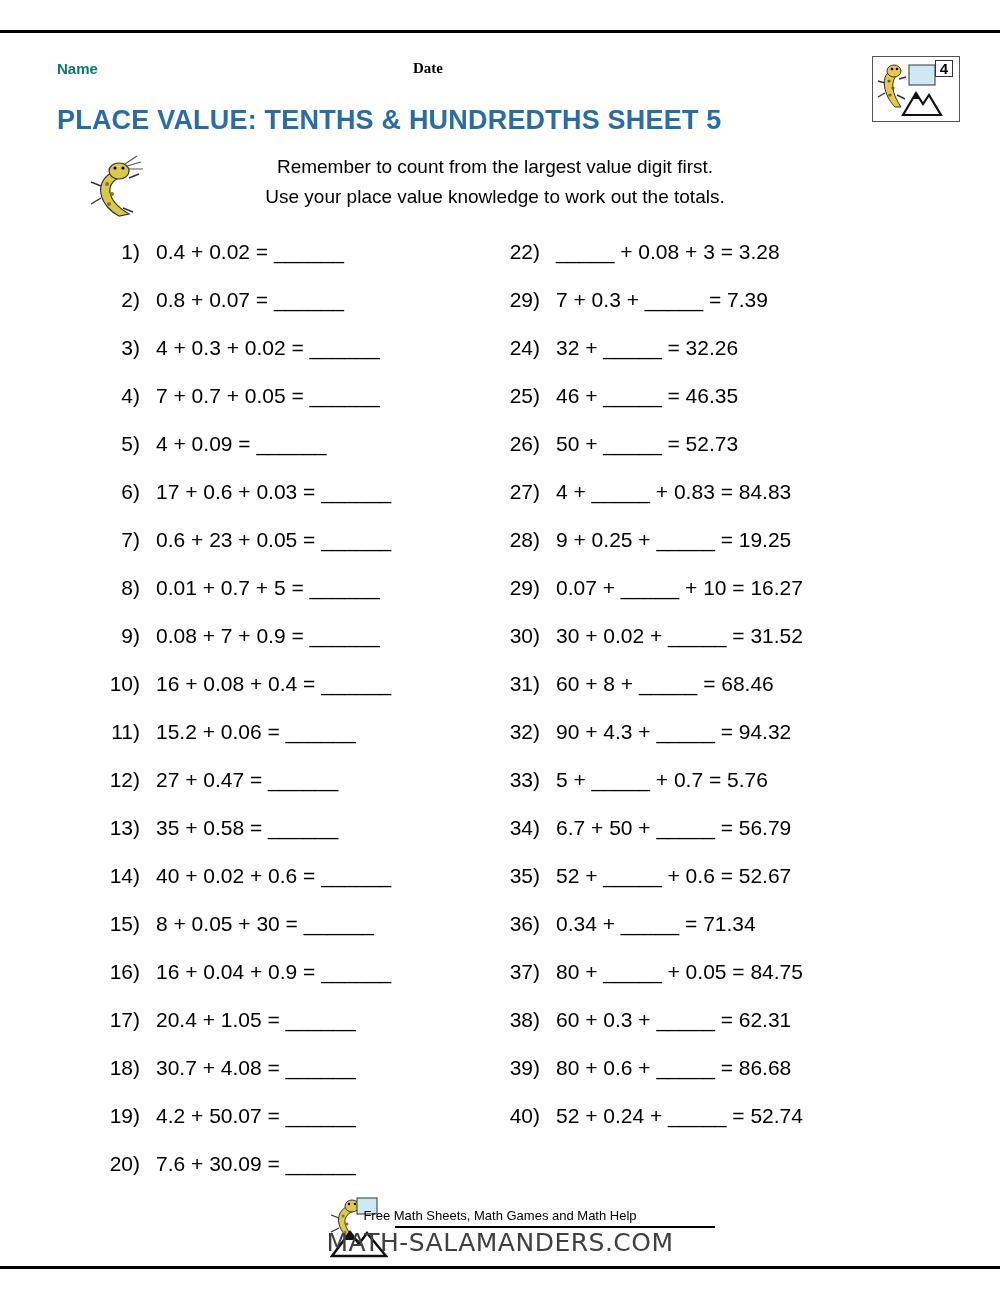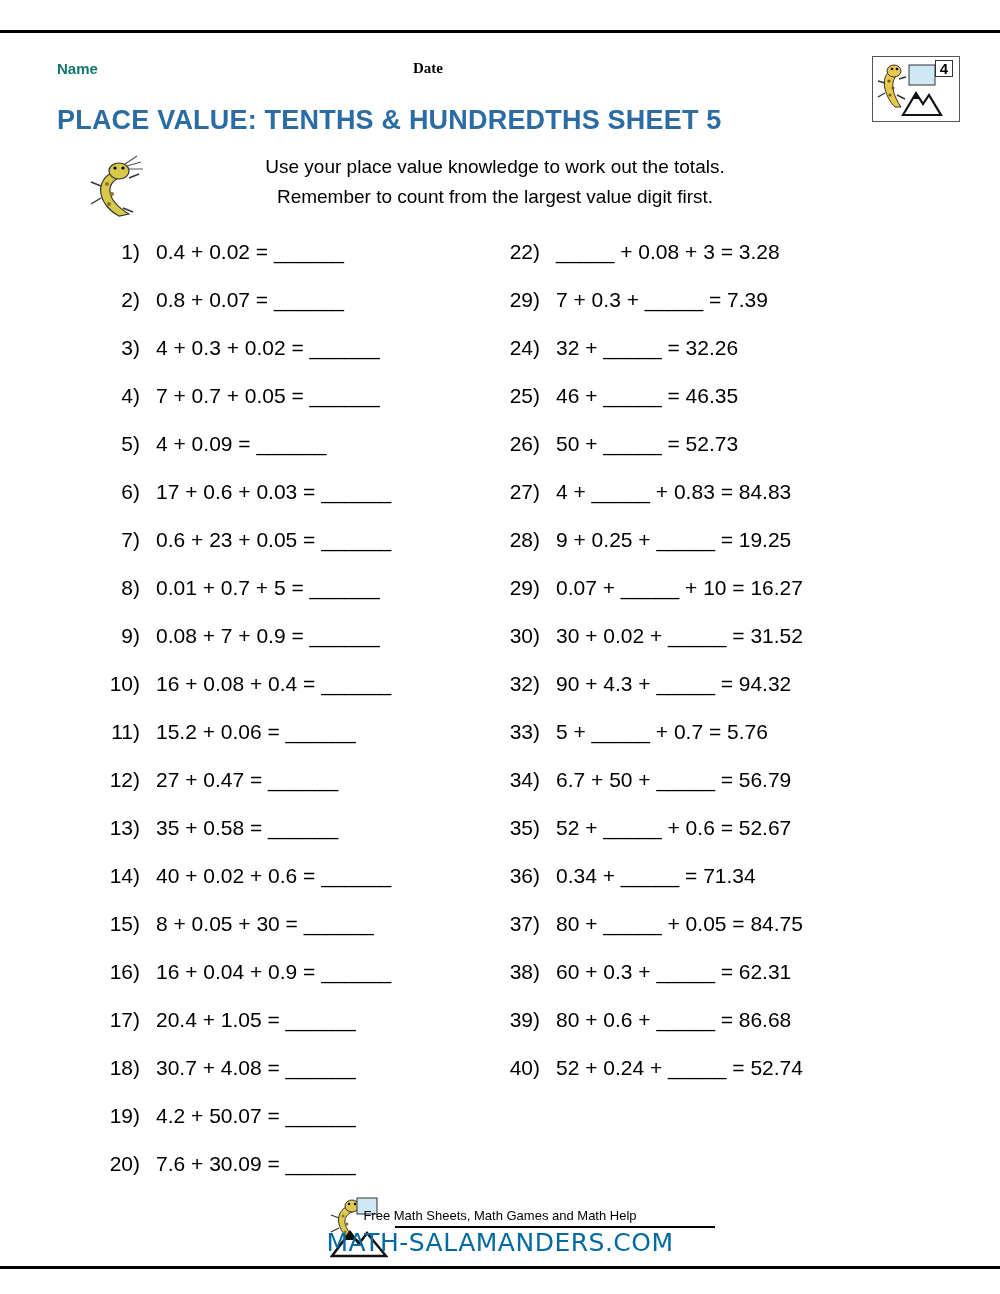--- a/index.html
+++ b/index.html
@@ -140,21 +140,21 @@
     background: #000;
   }
   .footer-brand {
     position: absolute;
     left: 0;
     top: 1228px;
     width: 1000px;
     text-align: center;
     font-size: 25px;
     letter-spacing: 0.5px;
-    color: #0369a1;
+    color: #404040;
     font-family: "DejaVu Sans", sans-serif;
   }
   .footer-logo {
     position: absolute;
     left: 327px;
     top: 1196px;
     width: 62px;
     height: 62px;
   }
   .footer-mountain {
@@ -206,22 +206,22 @@
     <circle cx="38" cy="16" r="1.6" fill="#000"></circle>
     <circle cx="22" cy="32" r="2" fill="#8a7520"></circle>
     <circle cx="27" cy="42" r="2" fill="#8a7520"></circle>
     <circle cx="24" cy="52" r="2" fill="#8a7520"></circle>
     <path d="M16 34 L6 30 M16 46 L6 52 M44 26 L54 22 M38 56 L48 60" stroke="#333" stroke-width="1.4" fill="none"></path>
     <path d="M40 12 L52 4 M42 14 L56 10 M43 17 L58 17" stroke="#555" stroke-width="1.1" fill="none"></path>
   </svg>
 </div>
 
 <div class="instructions">
+  <div>Remember to count from the largest value digit first.</div>
   <div>Use your place value knowledge to work out the totals.</div>
-  <div>Remember to count from the largest value digit first.</div>
 </div>
 
 <div class="col col-left">
   <div class="qrow">
       <span class="qnum">1)</span>
       <span class="qtext">0.4 + 0.02 = ______</span>
     </div>
   <div class="qrow">
       <span class="qnum">2)</span>
       <span class="qtext">0.8 + 0.07 = ______</span>
@@ -329,20 +329,24 @@
       <span class="qnum">28)</span>
       <span class="qtext">9 + 0.25 + _____ = 19.25</span>
     </div>
   <div class="qrow">
       <span class="qnum">29)</span>
       <span class="qtext">0.07 + _____ + 10 = 16.27</span>
     </div>
   <div class="qrow">
       <span class="qnum">30)</span>
       <span class="qtext">30 + 0.02 + _____ = 31.52</span>
+    </div>
+  <div class="qrow">
+      <span class="qnum">31)</span>
+      <span class="qtext">60 + 8 + _____ = 68.46</span>
     </div>
   <div class="qrow">
       <span class="qnum">32)</span>
       <span class="qtext">90 + 4.3 + _____ = 94.32</span>
     </div>
   <div class="qrow">
       <span class="qnum">33)</span>
       <span class="qtext">5 + _____ + 0.7 = 5.76</span>
     </div>
   <div class="qrow">

